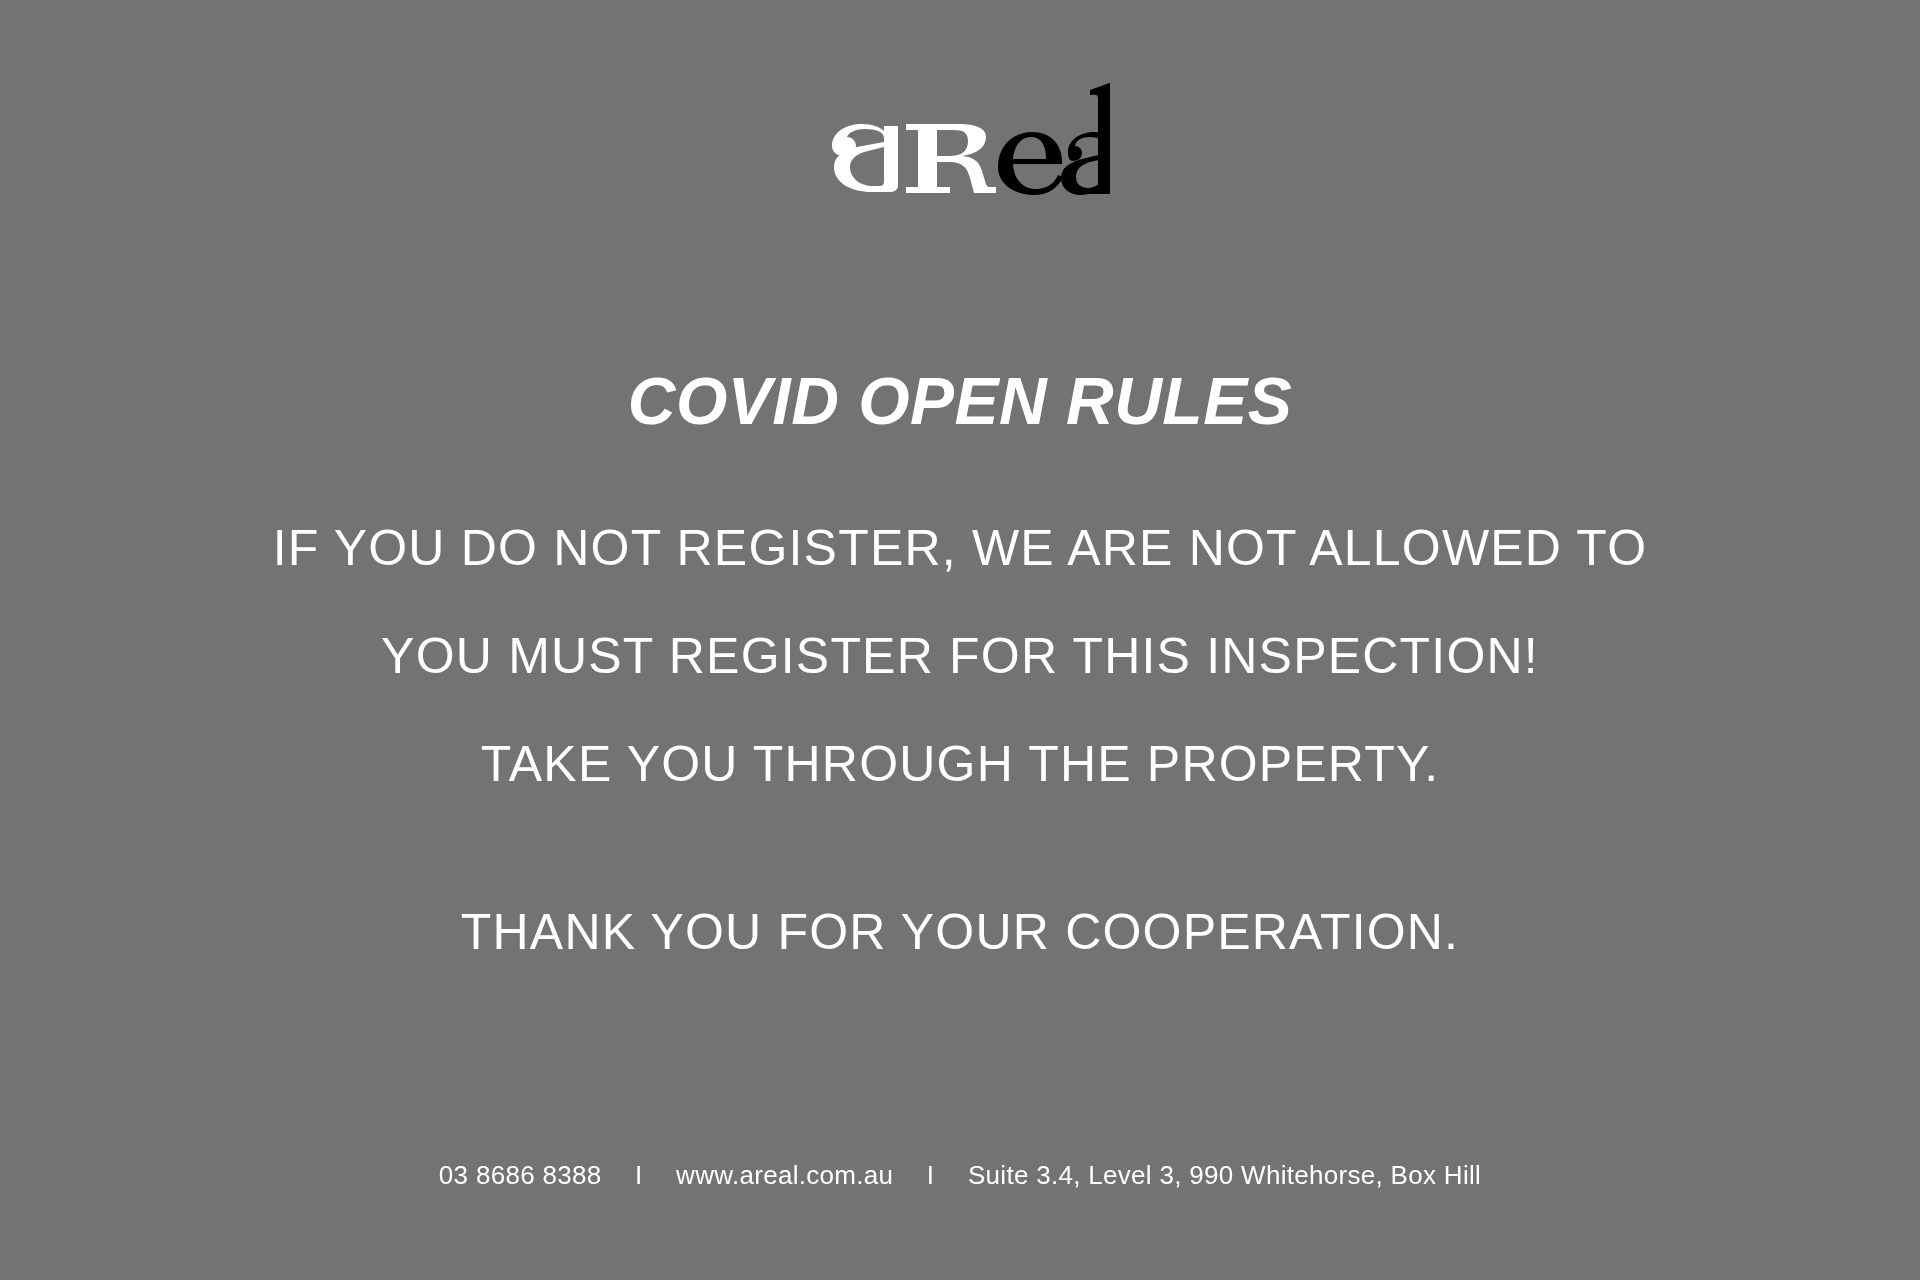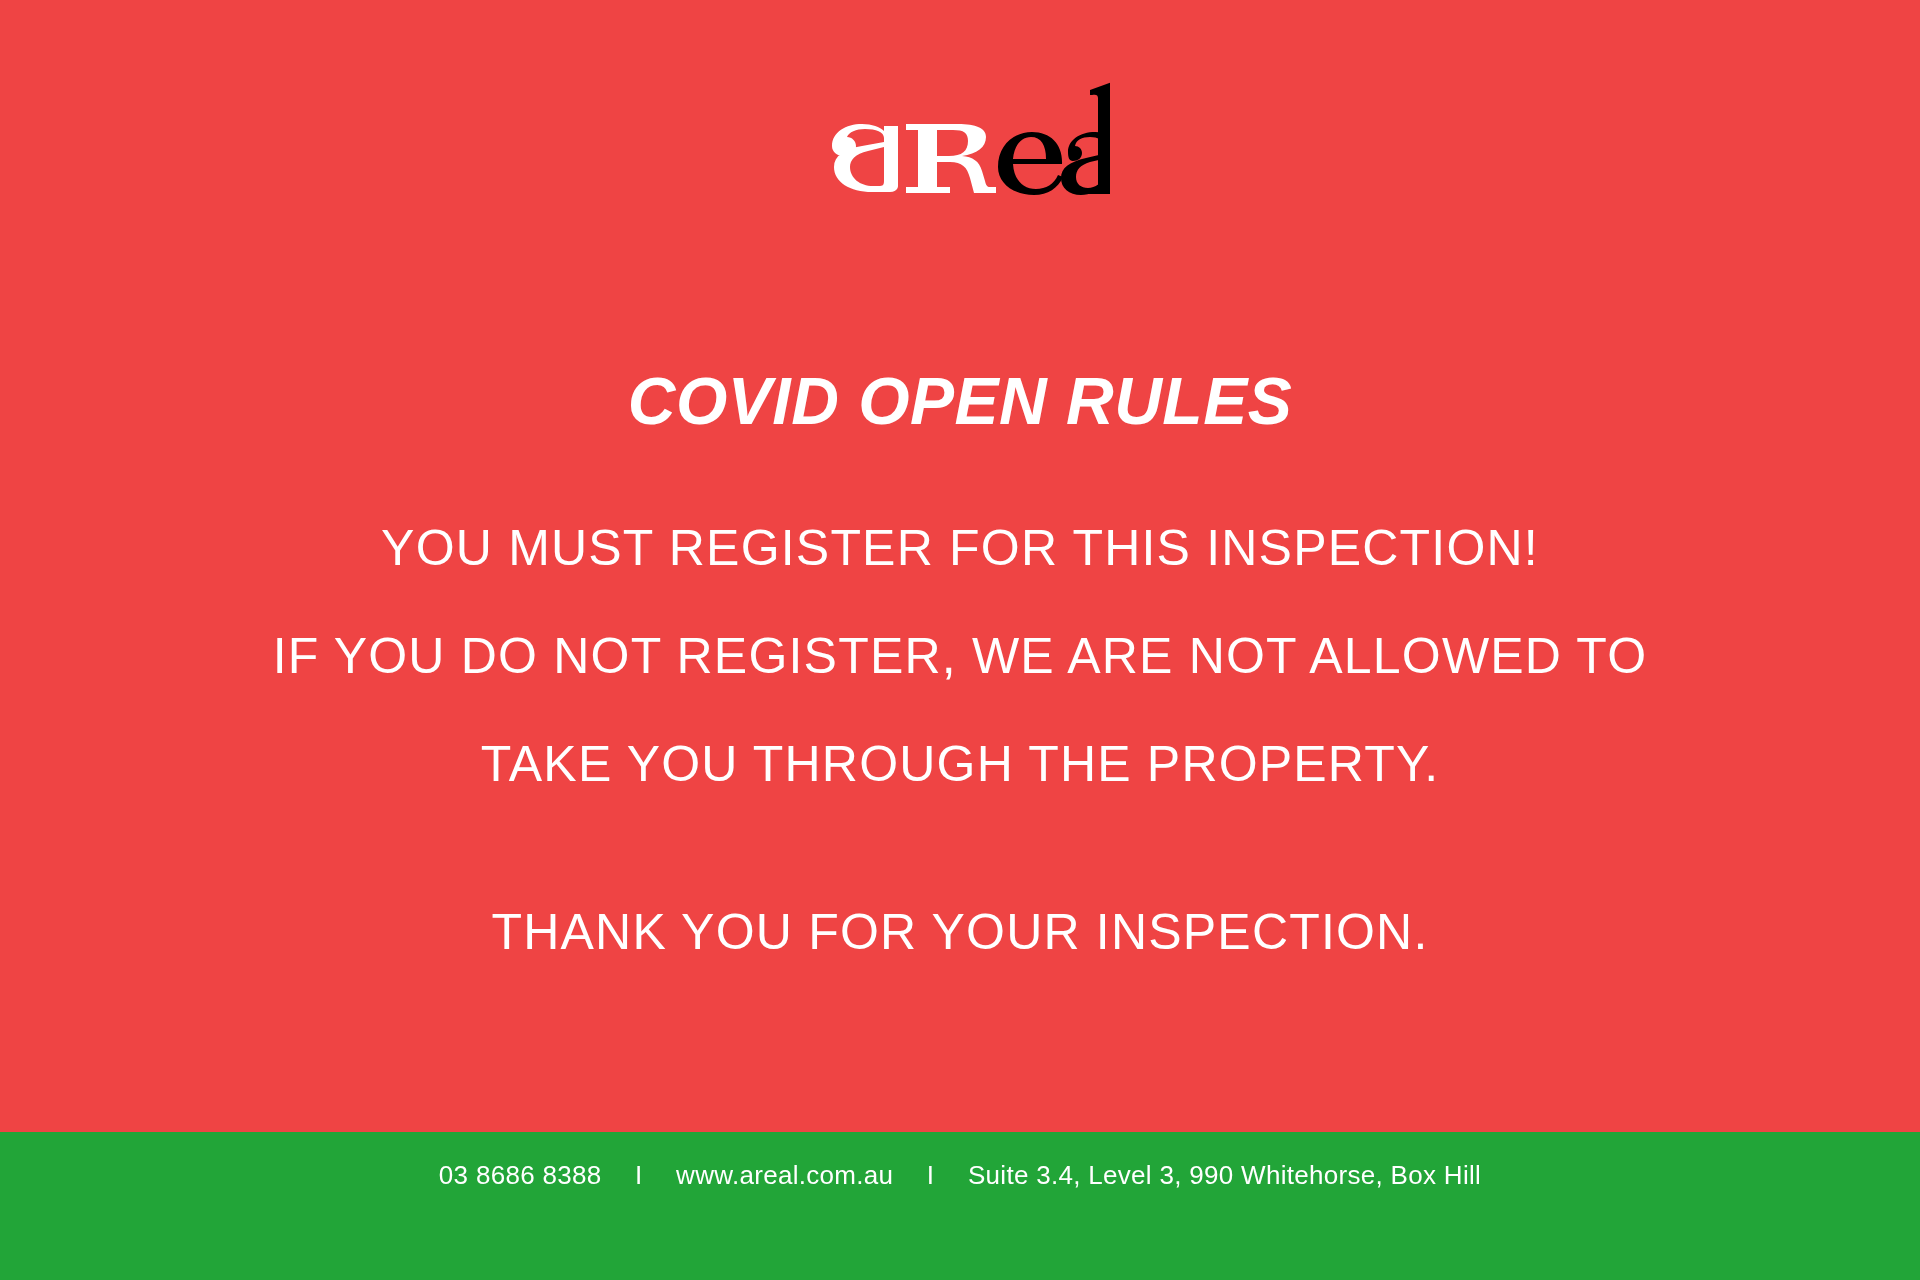--- a/index.html
+++ b/index.html
@@ -13,22 +13,22 @@
   }
   body {
     background: #22a538;
     font-family: "Liberation Sans", sans-serif;
     -webkit-font-smoothing: antialiased;
   }
 
   .poster {
     position: relative;
     width: 1920px;
-    height: 1132px;
-    background: #ef4444;
+    height: 1280px;
+    background: #737373;
   }
 
   
   .logo-block {
     position: absolute;
     top: 68px;
     left: 0;
     width: 100%;
     height: 150px;
     display: flex;
@@ -147,25 +147,25 @@
                    L300 126 L266 126 L266 122 L271 122 C275 122, 276 121, 276 118
                    L276 30 C276 27, 274 26, 270 27 L268 27 Z" transform="translate(12,0)"></path>
         </g>
       </svg>
     </div>
   </div>
 
   <h1 class="title">COVID OPEN RULES</h1>
 
   <div class="body-copy">
+    <span class="line">IF YOU DO NOT REGISTER, WE ARE NOT ALLOWED TO</span>
     <span class="line">YOU MUST REGISTER FOR THIS INSPECTION!</span>
-    <span class="line">IF YOU DO NOT REGISTER, WE ARE NOT ALLOWED TO</span>
     <span class="line">TAKE YOU THROUGH THE PROPERTY.</span>
     <span class="spacer"></span>
-    <span class="line">THANK YOU FOR YOUR INSPECTION.</span>
+    <span class="line">THANK YOU FOR YOUR COOPERATION.</span>
   </div>
 
   <div class="footer">
     <span class="item">03 8686 8388</span>
     <span class="sep">I</span>
     <span class="item">www.areal.com.au</span>
     <span class="sep">I</span>
     <span class="item">Suite 3.4, Level 3, 990 Whitehorse, Box Hill</span>
   </div>
 

